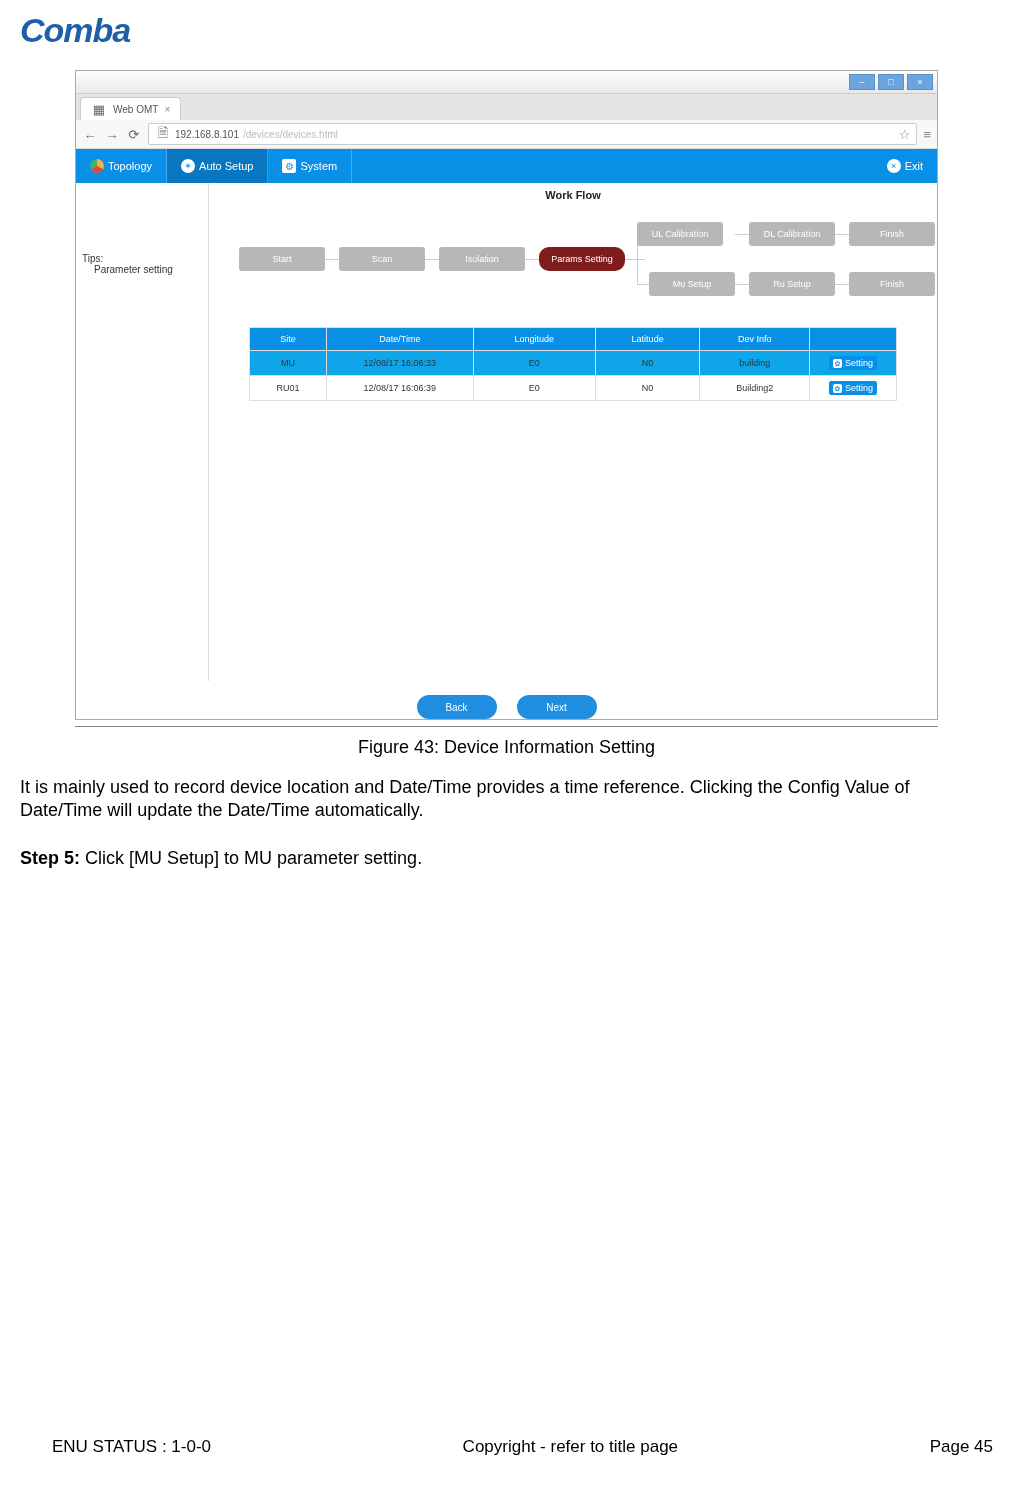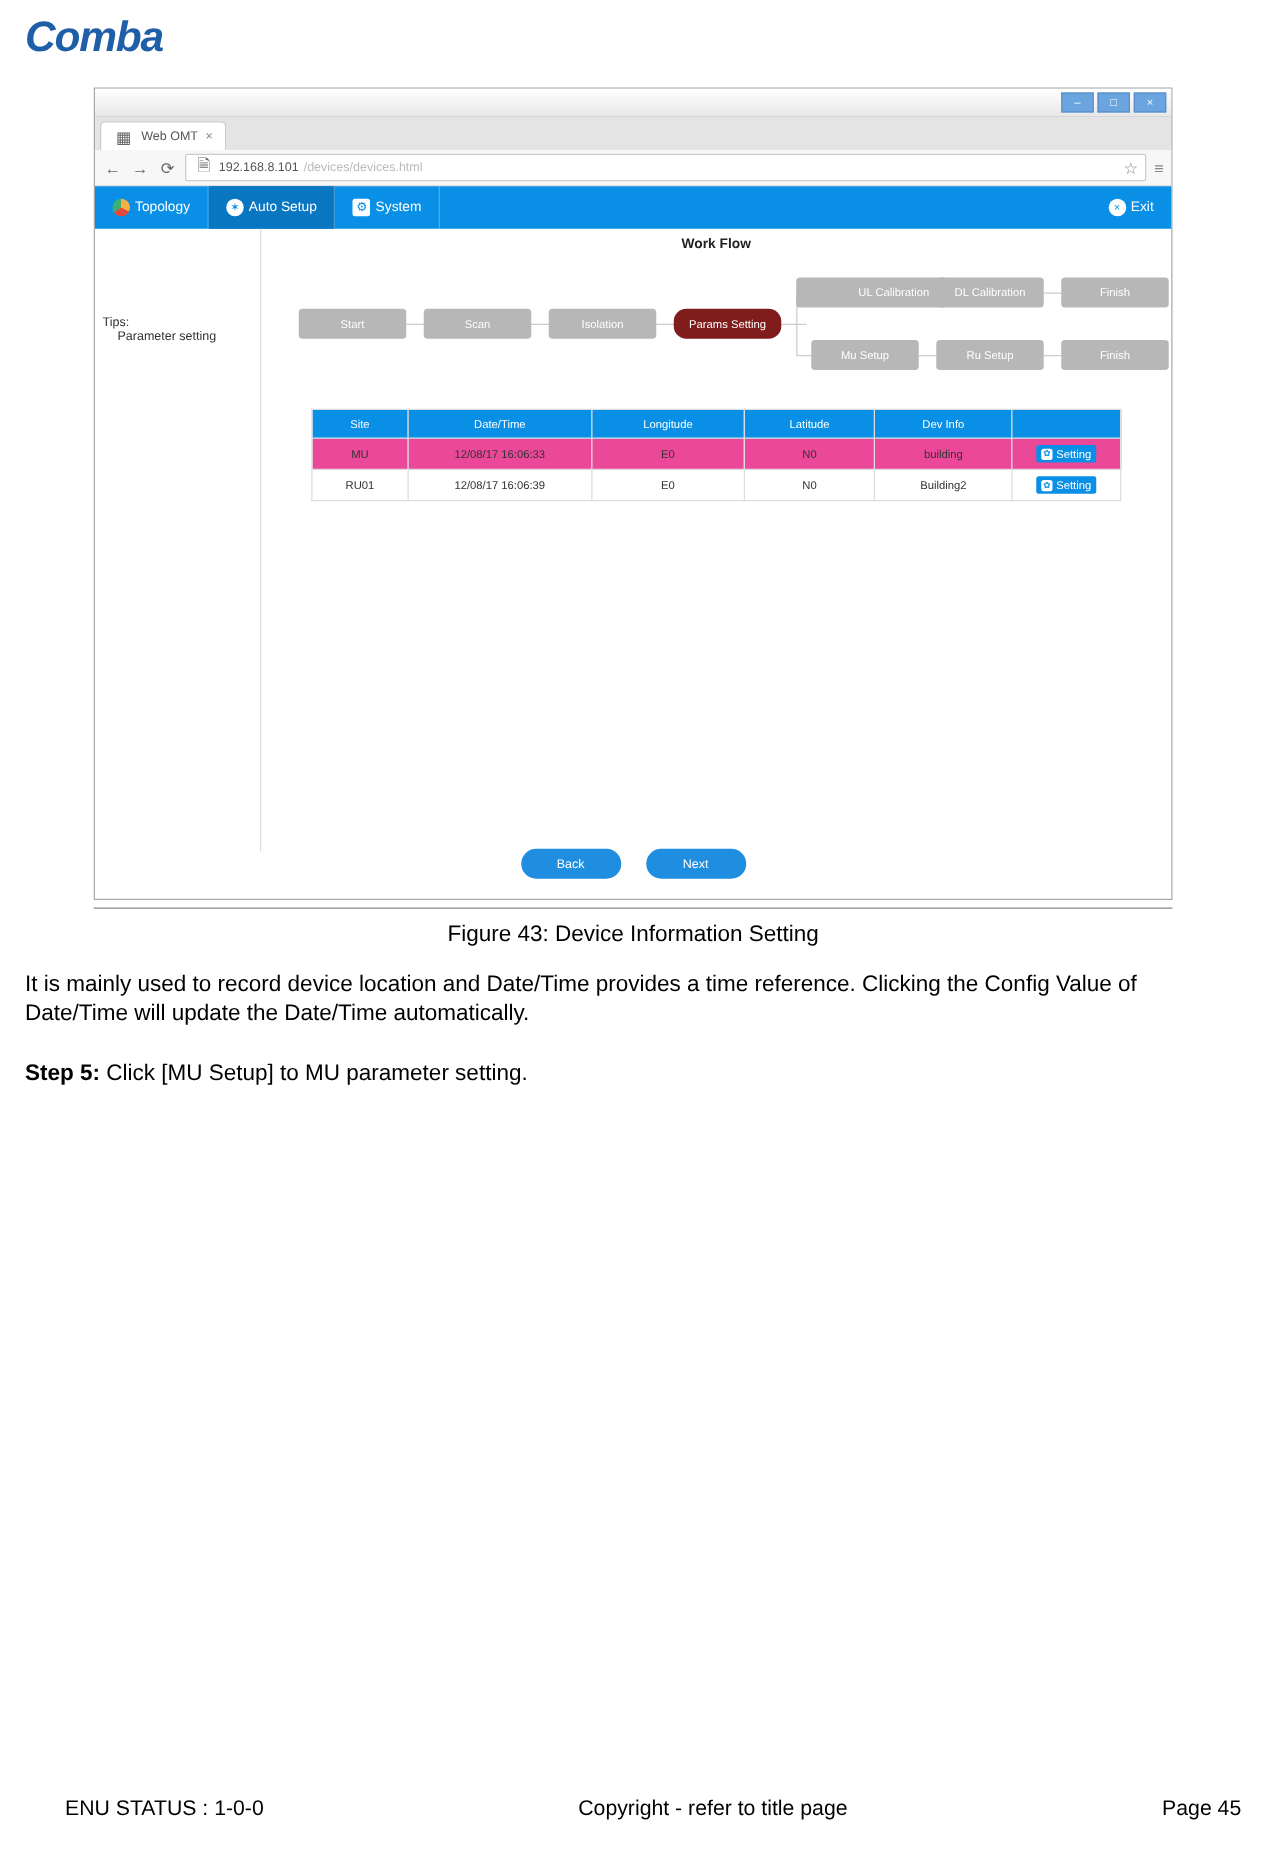--- a/index.html
+++ b/index.html
@@ -40,38 +40,38 @@
   .workflow { position:relative; height:110px; margin:6px 10px 6px 10px;}
   .wfbox { position:absolute; width:86px; height:24px; border-radius:3px; font-size:9px; color:#fff; display:flex; align-items:center; justify-content:center; white-space:nowrap;}
   .wfbox.grey { background:#b7b7b7; }
   .wfbox.blue { background:#7f1d1d;border-radius:10px; }
   .wfline { position:absolute; background:#ccc; }
   
   .b-start   { left:20px;  top:40px; }
   .b-scan    { left:120px; top:40px;text-align:right; }
   .b-iso     { left:220px; top:40px; }
   .b-params  { left:320px; top:40px; }
-  .b-ul      { left:418px; top:15px;padding-left:35px; }
+  .b-ul      { left:418px; top:15px; }
   .b-dl      { left:530px; top:15px; }
   .b-fin1    { left:630px; top:15px; }
   .b-mu      { left:430px; top:65px; }
   .b-ru      { left:530px; top:65px; }
   .b-fin2    { left:630px; top:65px; }
   .l-h  { height:1px; }
   .l-v  { width:1px; }
   
   .datatable { margin:10px 40px 0 40px; border-collapse:collapse; width:calc(100% - 80px); font-size:9px;}
   .datatable th { background:#0a8fe6; color:#fff; font-weight:400; height:22px; border:1px solid #ddd; padding:0 12px;}
   .datatable td { border:1px solid #ddd; height:22px; text-align:center; color:#333;}
   .c-site{width:60px;} .c-date{width:140px;} .c-lon{width:110px;} .c-lat{width:90px;} .c-dev{width:100px;} .c-act{width:70px;}
   .setbtn { background:#0a8fe6; color:#fff; border-radius:2px; padding:2px 4px; display:inline-flex; align-items:center; gap:3px; font-size:9px;}
   .gearicon { width:9px; height:9px; display:inline-block; background:#fff; color:#0a8fe6; border-radius:2px; font-size:7px; line-height:9px; text-align:center;}
-  tr.dkrow td { background:#ec4899;margin-top:16px; }
-  
-  .botnav { position:absolute; bottom:0; left:0; right:0; height:40px; display:flex; align-items:flex-start; justify-content:center; gap:20px;}
+  tr.dkrow td { background:#0ea5e9;margin-top:16px; }
+  
+  .botnav { position:absolute; bottom:0; left:0; right:0; height:40px; display:flex; align-items:flex-end; justify-content:center; gap:20px;}
   .navbtn { width:80px; height:24px; border-radius:12px; background:#1f8de0; color:#fff; font-size:10px; display:flex; align-items:center; justify-content:center;}
   
   .caption { text-align:center; font-size:18px; margin:10px 0 18px 0; }
   .bodytext { font-size:18px; line-height:1.25; margin:0 0 26px 0; }
   .bodytext b { font-weight:700; }
   .footer { position:absolute; bottom:30px; left:20px; right:20px; display:flex; justify-content:space-between; font-size:17px;margin-left:32px; }
 </style>
 </head>
 <body>
 

